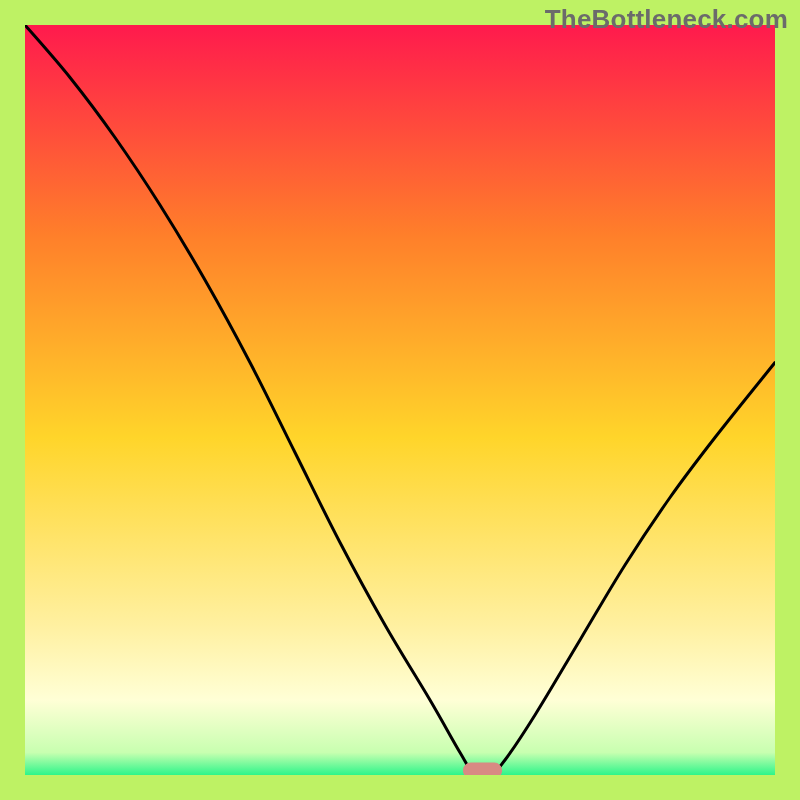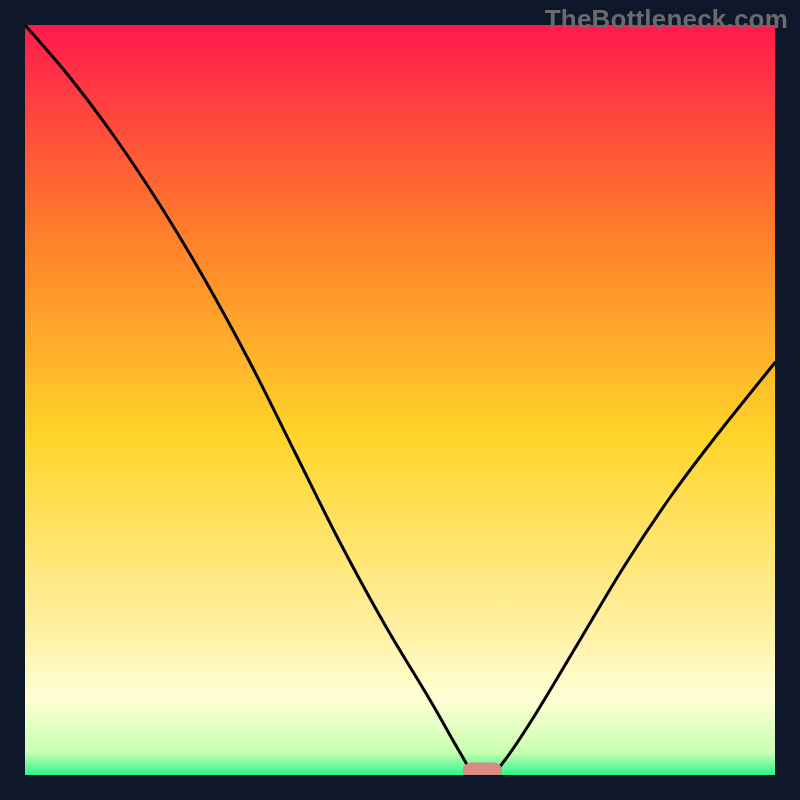--- a/index.html
+++ b/index.html
@@ -1,21 +1,21 @@
 <!DOCTYPE html>
 <html><head>
 <meta charset="utf-8">
 <style>
   * { margin: 0; padding: 0; box-sizing: border-box; }
   html, body { width: 800px; height: 800px; overflow: hidden; background: #000; }
   .frame {
     position: relative;
     width: 800px;
     height: 800px;
-    background: #0f172a;
+    background: #bef264;
   }
   .watermark {
     position: absolute;
     top: 4px;
     right: 12px;
     color: #6b6b6b;
     font-family: Arial, Helvetica, sans-serif;
     font-size: 26px;
     font-weight: bold;
     letter-spacing: 0.2px;

